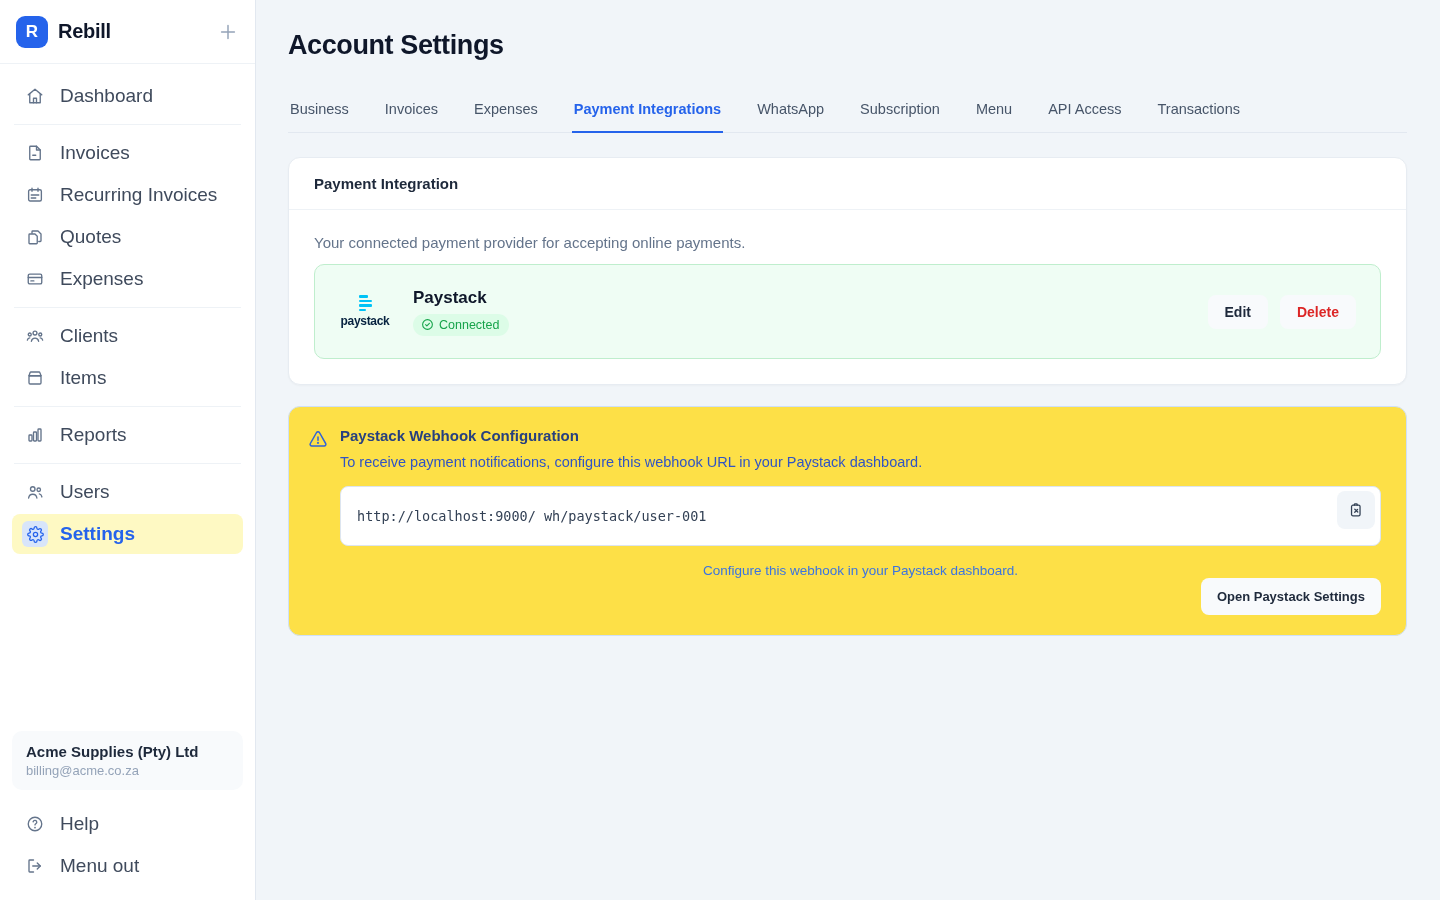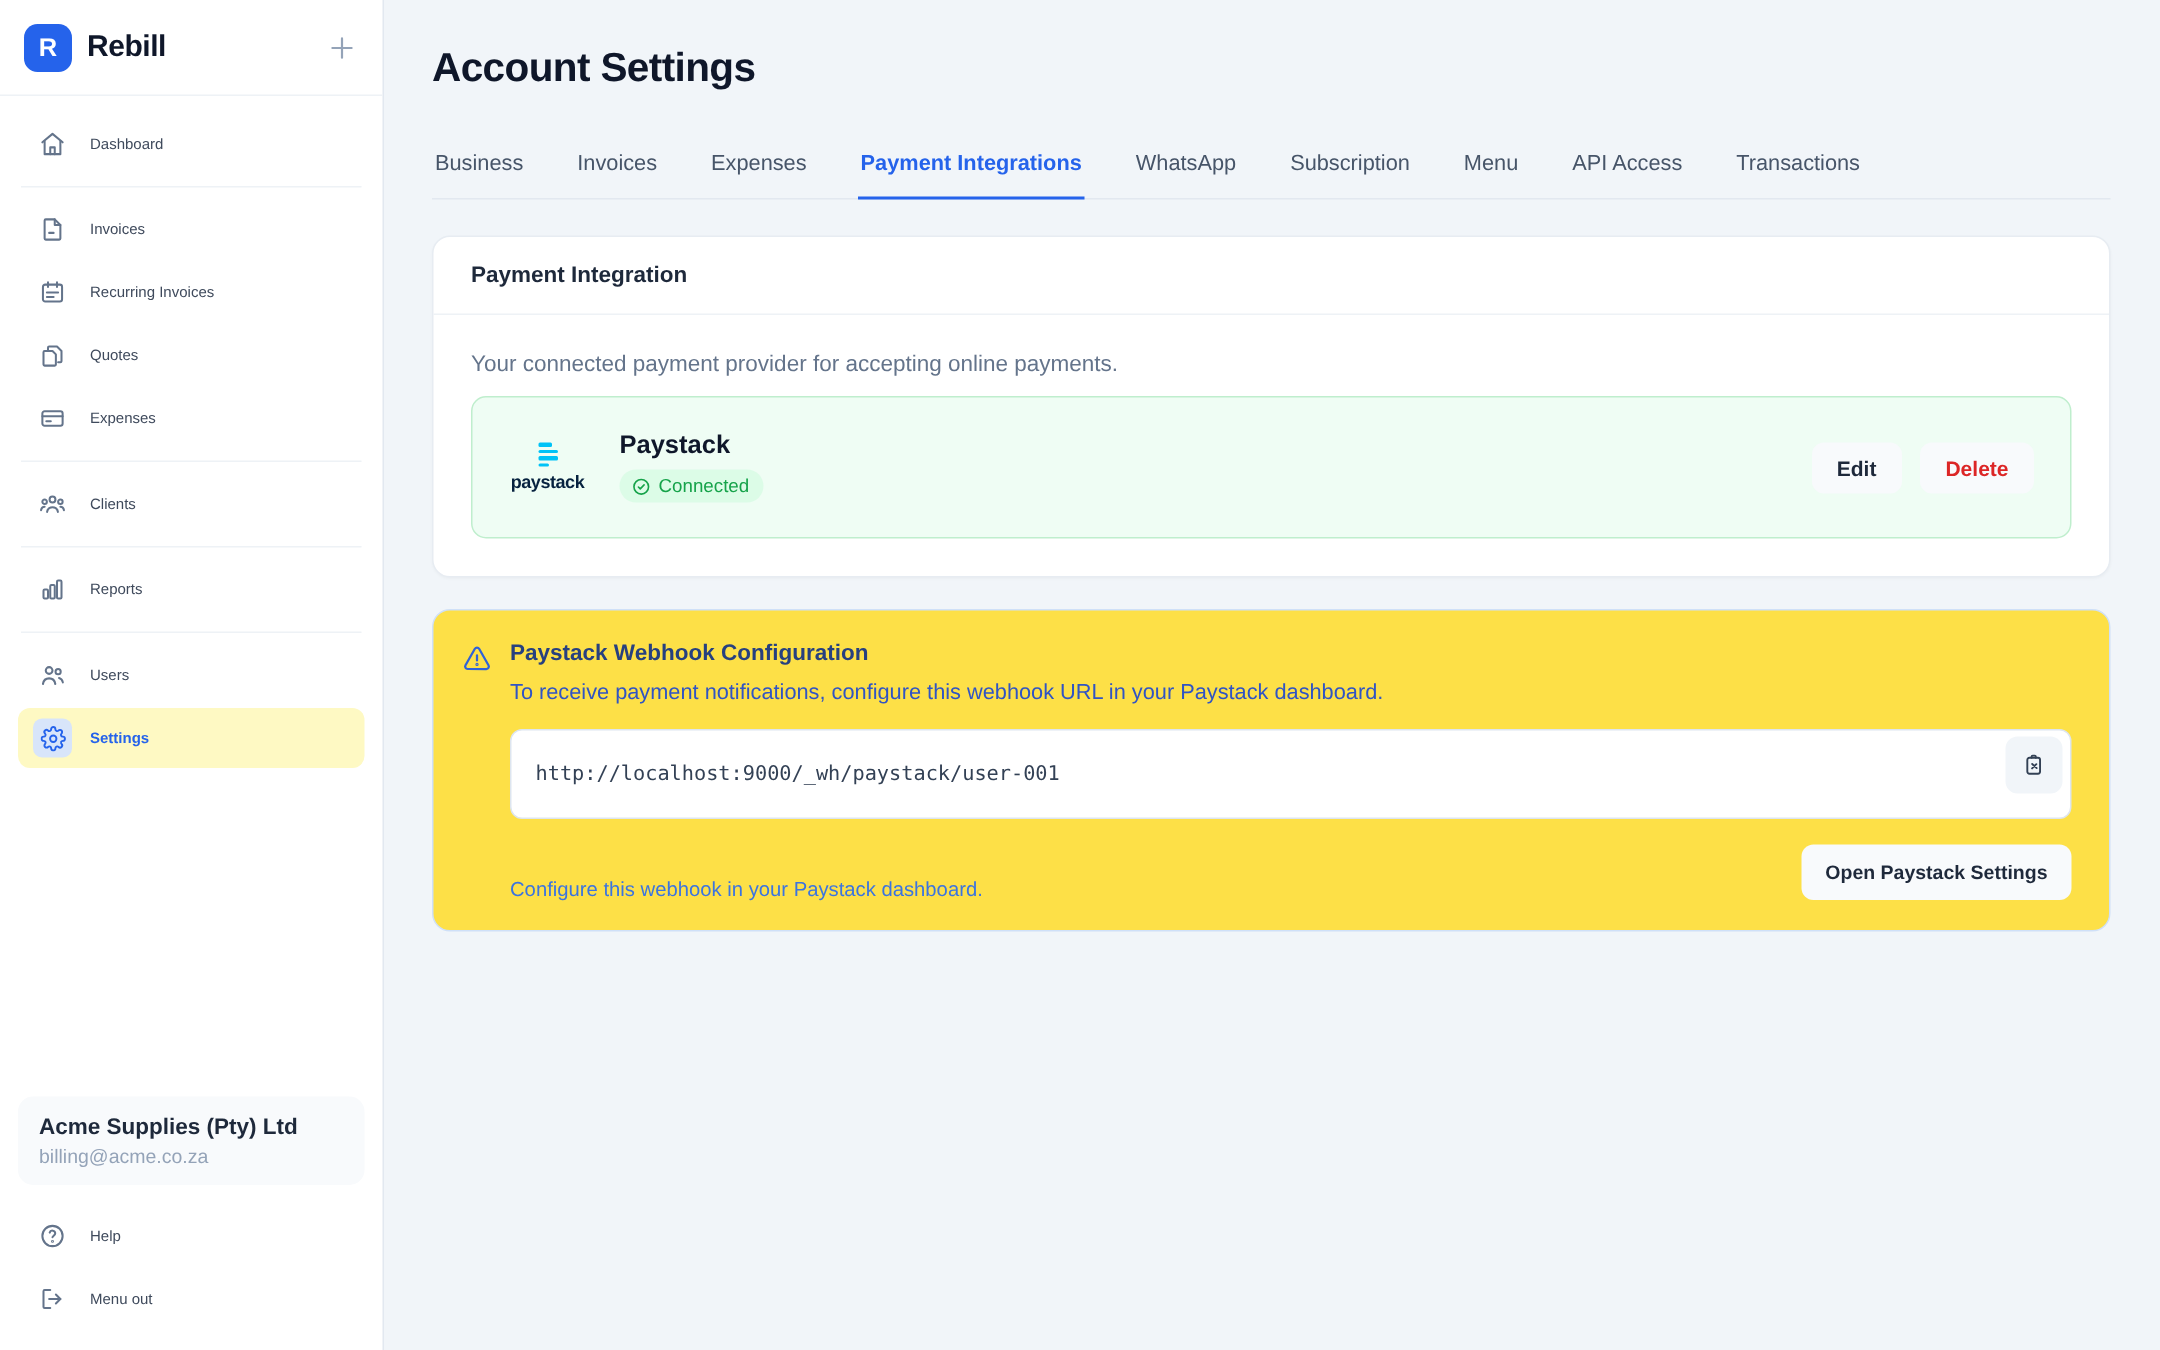--- a/index.html
+++ b/index.html
@@ -25,21 +25,21 @@
     width:32px; height:32px; border-radius:9px; background:#2563eb;
     color:#fff; font-weight:bold; font-size:17px;
     display:flex; align-items:center; justify-content:center;
   }
   .brand-name { font-size:20px; font-weight:bold; color:#0f172a; margin-left:10px; letter-spacing:-0.3px; }
   .sb-plus { margin-left:auto; color:#94a3b8; display:flex; cursor:pointer; }
   .sb-nav { padding:10px 12px 0 12px; flex:1; }
   .sb-item {
     display:flex; align-items:center; gap:12px;
     height:40px; padding:0 10px; margin:2px 0;
-    border-radius:8px; font-size:10px; color:#3f4a5c; cursor:pointer;
+    border-radius:8px; font-size:19px; color:#3f4a5c; cursor:pointer;
   }
   .sb-item .ic { display:flex; color:#64748b; width:26px; height:26px; align-items:center; justify-content:center; border-radius:6px; }
   .sb-item.active { background:#fef9c3; color:#2563eb; font-weight:600; }
   .sb-item.active .ic { color:#2563eb; background:#d8e5fa; }
   .sb-divider { height:1px; background:#eef2f6; margin:8px 2px; }
   .sb-bottom { padding:12px; }
   .user-card {
     background:#f8fafc; border-radius:10px; padding:12px 14px; margin-bottom:14px;
   }
   .user-company { font-size:15px; font-weight:600; color:#1e293b; }
@@ -102,21 +102,21 @@
     width:100%; height:60px; background:#fff; border:1px solid #dde5ef;
     border-radius:8px; padding:0 56px 0 16px;
     font-family:"DejaVu Sans Mono","Liberation Mono",monospace;
     font-size:13.5px; color:#334155;
   }
   .copy-btn {
     position:absolute; right:6px; top:5px; width:38px; height:38px;
     background:#f1f5f9; border:none; border-radius:8px; cursor:pointer;
     display:flex; align-items:center; justify-content:center; color:#334155;
   }
-  .wh-footer { display:flex; align-items:flex-end; margin-top:17px; }
+  .wh-footer { display:flex; align-items:center; margin-top:17px;flex-direction:column; }
   .wh-link { font-size:13.5px; color:#3b74e0; cursor:pointer; }
   .wh-open-btn {
     margin-left:auto; background:#f8fafc; border:none; border-radius:8px;
     font-family:"Liberation Sans", sans-serif;
     font-size:13px; font-weight:600; color:#1e293b; padding:11px 16px; cursor:pointer;
   }
   svg { display:block; }
 </style>
 </head>
 <body>
@@ -189,20 +189,30 @@
           <svg width="18" height="18" viewBox="0 0 24 24" fill="none" stroke="currentColor" stroke-width="1.8" stroke-linecap="round" stroke-linejoin="round">
             <circle cx="12" cy="8" r="2.6"></circle>
             <path d="M7.2 19c.4-2.6 2.3-4.2 4.8-4.2s4.4 1.6 4.8 4.2"></path>
             <circle cx="5" cy="10" r="2"></circle>
             <path d="M1.8 17.5C2.2 15.6 3.5 14.5 5 14.5"></path>
             <circle cx="19" cy="10" r="2"></circle>
             <path d="M22.2 17.5c-.4-1.9-1.7-3-3.2-3"></path>
           </svg>
         </span>
       <span>Clients</span>
+    </div>
+    <div class="sb-item">
+      <span class="ic">
+          <svg width="18" height="18" viewBox="0 0 24 24" fill="none" stroke="currentColor" stroke-width="1.8" stroke-linecap="round" stroke-linejoin="round">
+            <path d="M4 9l1.5-4.2A1.2 1.2 0 0 1 6.6 4h10.8a1.2 1.2 0 0 1 1.1.8L20 9"></path>
+            <rect x="4" y="9" width="16" height="11" rx="1.6"></rect>
+            <path d="M4 9h16"></path>
+          </svg>
+        </span>
+      <span>Items</span>
     </div>
     <div class="sb-divider"></div>
     <div class="sb-item">
       <span class="ic">
           <svg width="18" height="18" viewBox="0 0 24 24" fill="none" stroke="currentColor" stroke-width="1.8" stroke-linecap="round" stroke-linejoin="round">
             <rect x="4" y="12" width="4" height="8" rx="1"></rect>
             <rect x="10" y="8" width="4" height="12" rx="1"></rect>
             <rect x="16" y="4" width="4" height="16" rx="1"></rect>
           </svg>
         </span>

